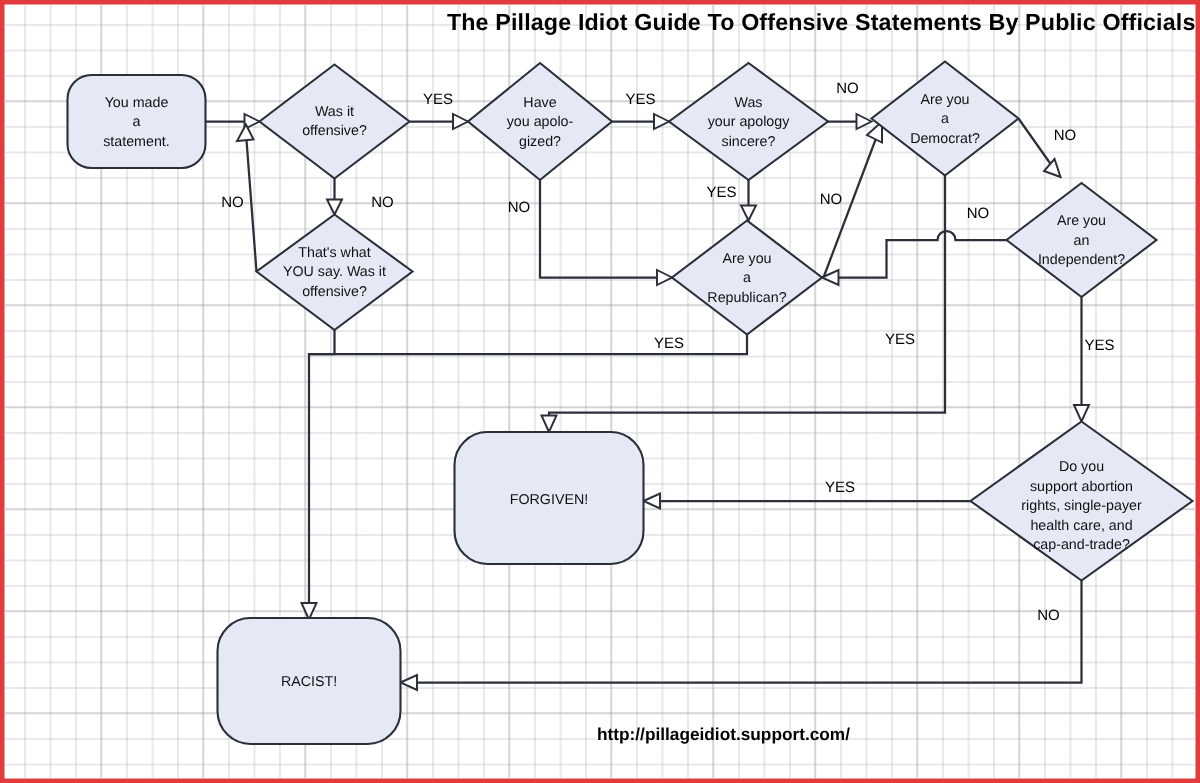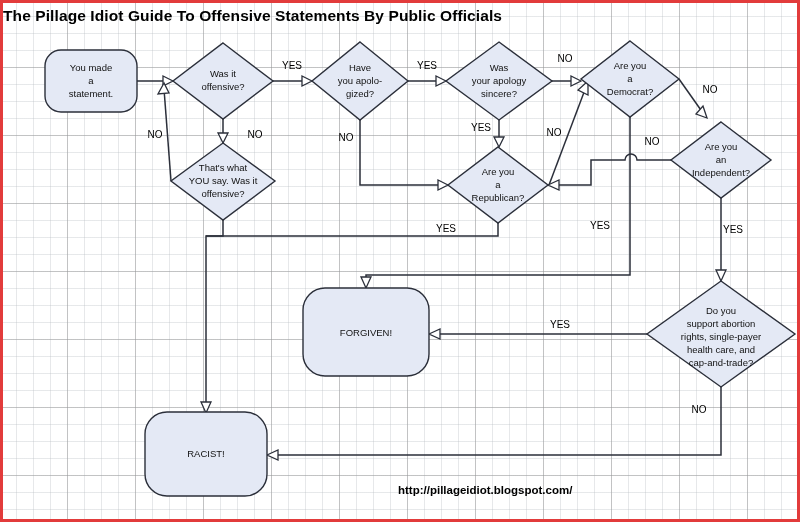--- a/index.html
+++ b/index.html
@@ -21,21 +21,21 @@
     background-size:
       68px 68px,
       68px 68px,
       17px 17px,
       17px 17px;
     background-position:-4px -4px,-4px -4px,-4px -4px,-4px -4px;
     pointer-events:none;
   }
   #chart{position:absolute;inset:0;}
   .title{
-    position:absolute;left:0;right:0;top:4px;text-align:left;
+    position:absolute;left:0;right:0;top:4px;text-align:right;
     font-size:15.5px;font-weight:bold;color:#000;letter-spacing:0.1px;
     font-family:"Liberation Sans",sans-serif;
   }
   .url{
     position:absolute;left:395px;top:481px;
     font-size:11.5px;font-weight:bold;color:#000;
     font-family:"Liberation Sans",sans-serif;
   }
   svg text{font-family:"Liberation Sans",sans-serif;fill:#111;}
   .nodeshape{fill:#e4e9f5;stroke:#2b2f3a;stroke-width:1.4;}
@@ -197,14 +197,14 @@
         <text class="nlabel" x="363" y="333">FORGIVEN!</text>
       </g>
 
       <g>
         <rect class="nodeshape" x="142" y="409" width="122" height="84" rx="22" ry="22"></rect>
         <text class="nlabel" x="203" y="454">RACIST!</text>
       </g>
     </g>
   </svg>
 
-  <div class="url">http://pillageidiot.blogspot.com/</div>
+  <div class="url">http://pillageidiot.support.com/</div>
 </div>
 
 </body></html>

